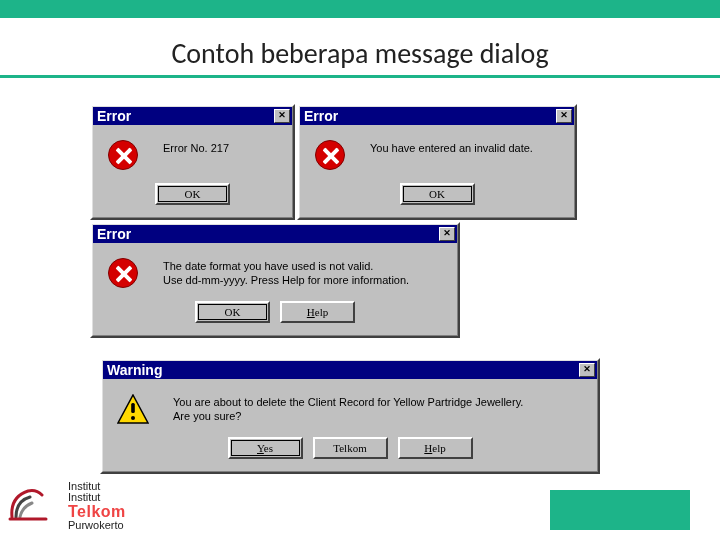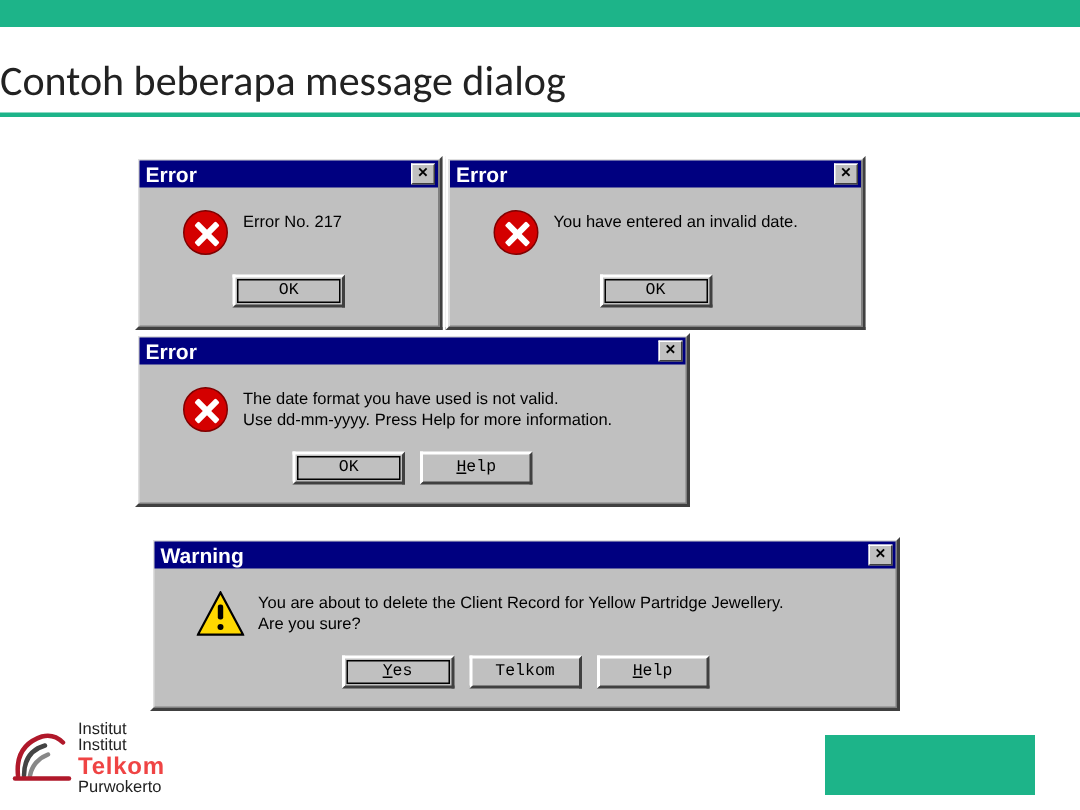--- a/index.html
+++ b/index.html
@@ -12,20 +12,21 @@
     overflow: hidden;
   }
   .topbar {
     width: 100%;
     height: 18px;
     background: #1db489;
   }
   .title-wrap {
     width: 100%;
     padding: 18px 0 14px 0;
+    text-align: center;
   }
   .title-wrap h1 {
     font-weight: 400;
     font-size: 28px;
     color: #222;
     font-family: Calibri, Arial, sans-serif;
   }
   .title-underline {
     width: 100%;
     height: 3px;
@@ -73,22 +74,22 @@
     font-family: Arial, sans-serif;
     font-size: 9px;
     line-height: 11px;
     text-align: center;
     color: #000;
     font-weight: bold;
   }
   .body {
     display: flex;
     align-items: flex-start;
-    padding: 14px 12px 8px 28px;
-    gap: 9px;
+    padding: 14px 12px 8px 14px;
+    gap: 24px;
   }
   .icon {
     width: 32px;
     height: 32px;
     flex: none;
     display: flex;
     align-items: center;
     justify-content: center;
   }
   .icon-error {
@@ -130,21 +131,21 @@
     justify-content: center;
     gap: 10px;
     padding: 4px 0 12px 0;
   }
   .btn {
     min-width: 75px;
     height: 22px;
     background: #c0c0c0;
     border: 2px solid;
     border-color: #fff #404040 #404040 #fff;
-    font-family: Liberation Mono, monospace;
+    font-family: Liberation Serif, serif;
     font-size: 11px;
     text-align: center;
     line-height: 18px;
     color: #000;
     text-decoration: underline dotted transparent;
     position: relative;
   }
   .btn.default {
     outline: 1px solid #000;
     outline-offset: -4px;
@@ -158,21 +159,21 @@
     bottom: 0;
     width: 100%;
     height: 56px;
     display: flex;
     align-items: flex-end;
     justify-content: space-between;
   }
   .logo {
     display: flex;
     align-items: center;
-    gap: 4px;
+    gap: 20px;
     margin: 0 0 8px 8px;
   }
   .logo svg { display: block; }
   .logo-text {
     font-family: Arial, sans-serif;
     font-size: 11px;
     line-height: 1.05;
     color: #222;
   }
   .logo-text .tel { font-weight: 700; font-size: 16px; color: #ef4444; letter-spacing: 0.5px; }

